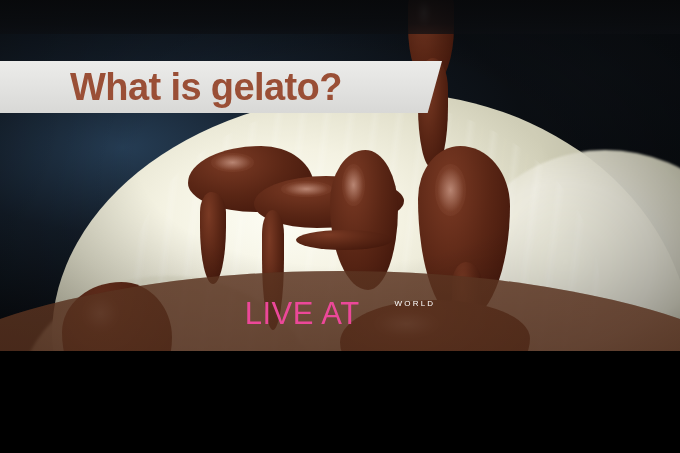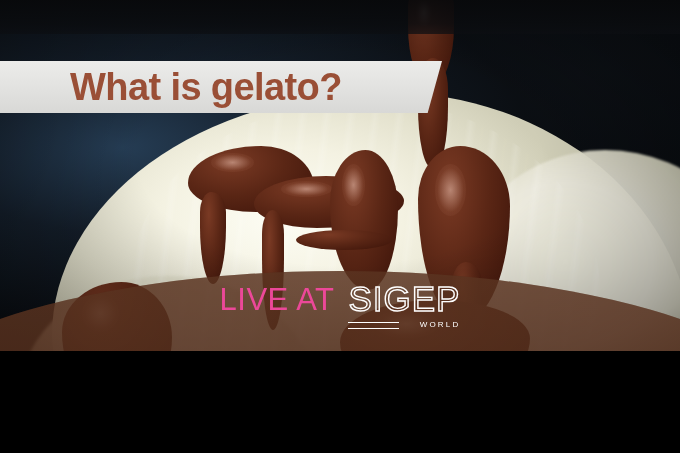--- a/index.html
+++ b/index.html
@@ -315,21 +315,20 @@
   </div>
 
   <div class="bottom-band">
     <div class="bottom-band-inner"></div>
   </div>
 
   <div class="lockup">
     <div class="live-at">LIVE AT</div>
 
     <div class="sigep-lockup">
-      <div class="sigep-word">SIGEP</div>
       <div class="sigep-sub">
         <div class="sigep-rule"></div>
         <div class="sigep-world">WORLD</div>
       </div>
     </div>
   </div>
 
 </div>
 
 </body></html>

